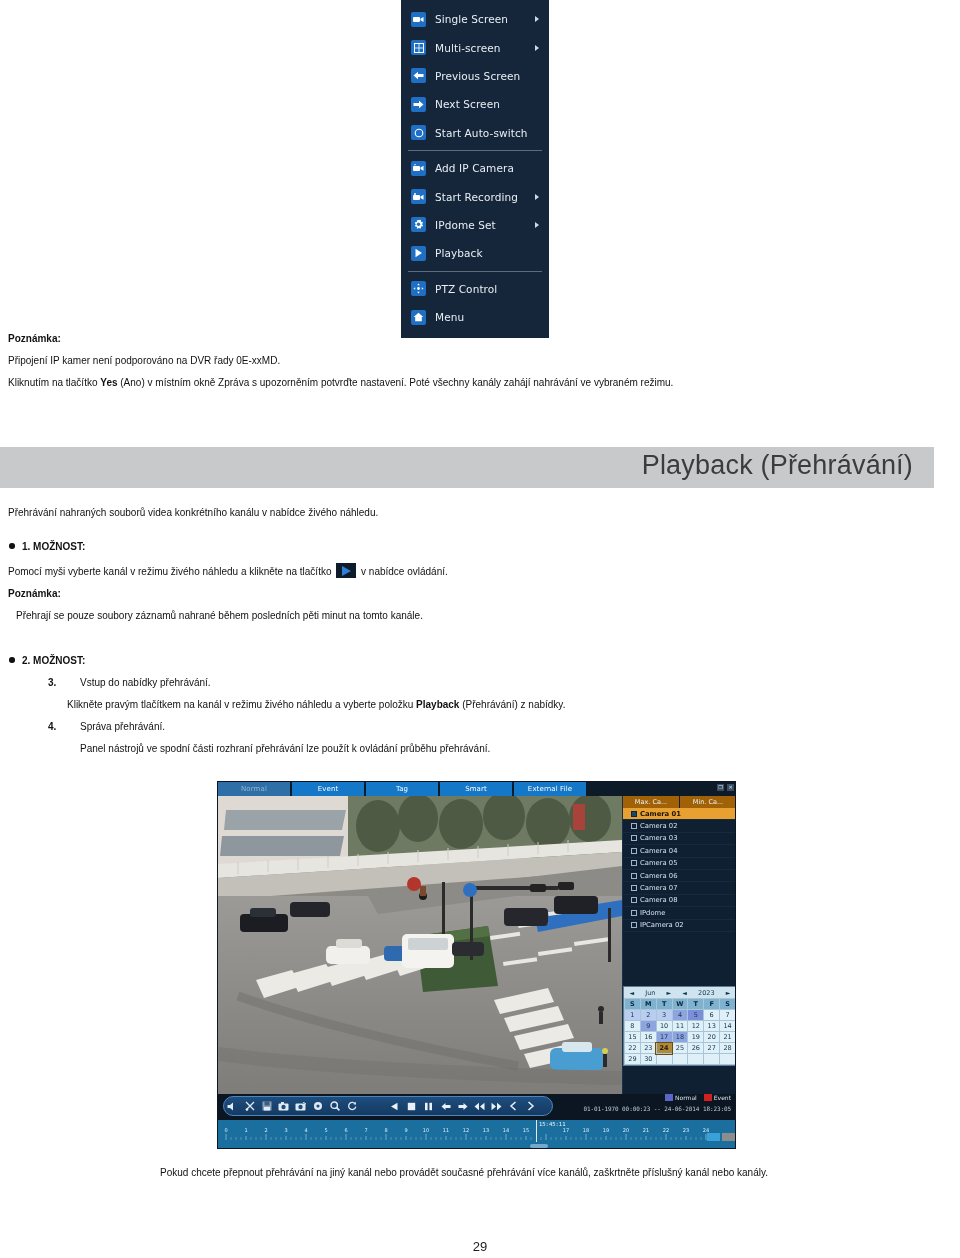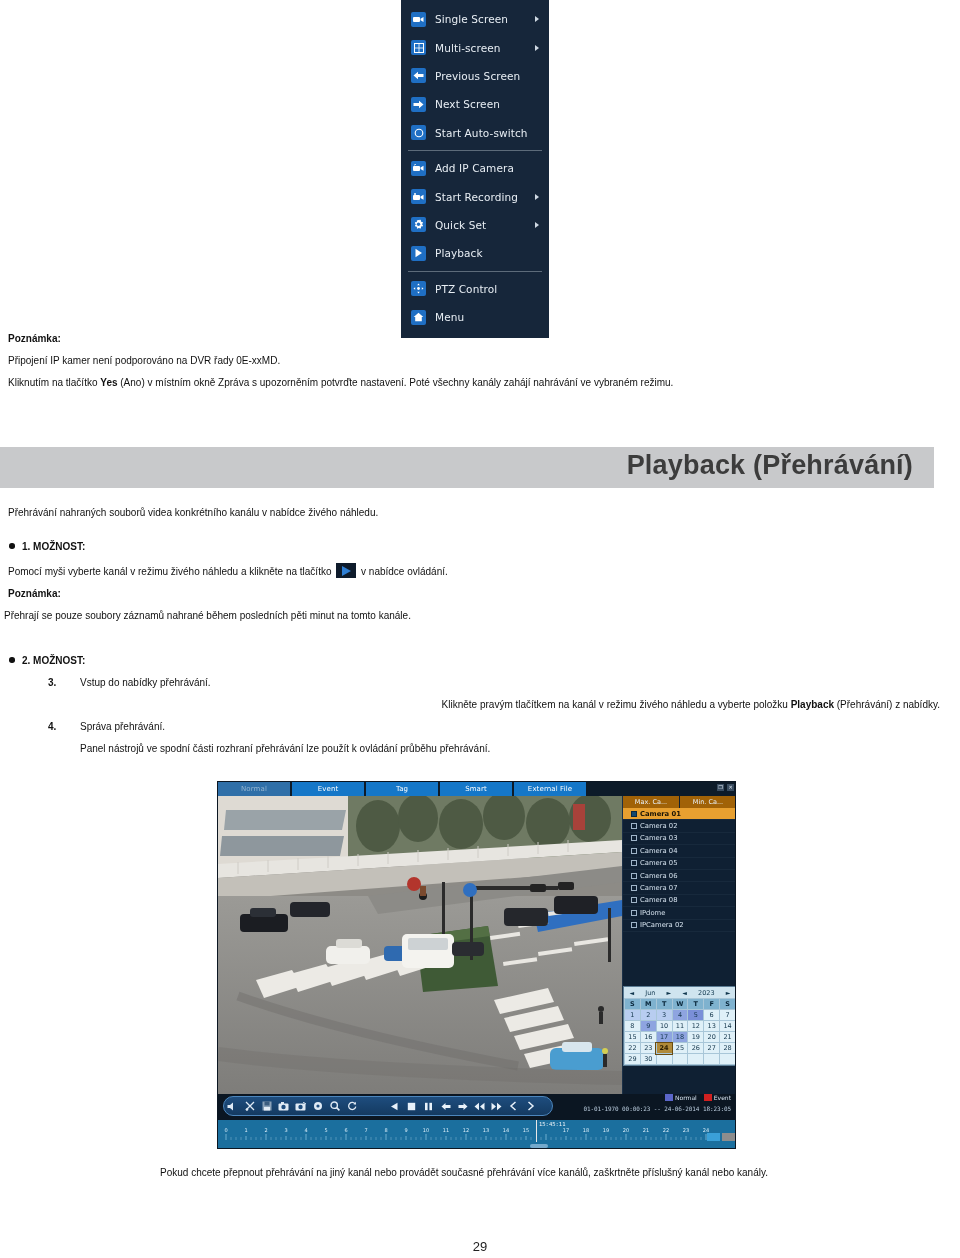--- a/index.html
+++ b/index.html
@@ -84,21 +84,21 @@
     width: 934px;
     height: 41px;
     background: #c8c9cb;
   }
   .title-band .t {
     position: absolute;
     right: 21px;
     top: 3px;
     font-size: 27px;
     color: #3c3c3c;
-    font-weight: bold;
+    font-weight: normal;
     letter-spacing: .2px;
     font-family: "Liberation Sans", sans-serif;
   }
 
   .bullet {
     position: absolute;
     width: 5.5px; height: 5.5px;
     background: #111;
     border-radius: 50%;
   }
@@ -402,21 +402,21 @@
     <span class="ctx-arrow"></span>
   </div>
 
   <div class="ctx-item">
     <span class="ctx-ico">
       <svg width="11" height="11" viewBox="0 0 11 11">
           <path d="M5.5 1 L6.4 1.2 L7 0.6 L8 1.4 L7.8 2.3 L8.6 3 L9.6 2.9 L10 4.1 L9.2 4.7 L9.2 5.6 L10 6.2 L9.6 7.4 L8.6 7.3 L7.9 8.1 L8.1 9 L7 9.7 L6.4 9 L5.5 9.1 L4.9 9.8 L3.8 9.2 L4 8.2 L3.3 7.5 L2.3 7.6 L1.9 6.4 L2.7 5.8 L2.7 4.9 L1.9 4.3 L2.3 3.1 L3.3 3.2 L4 2.4 L3.8 1.5 Z" fill="#fff"></path>
           <circle cx="5.5" cy="5.3" r="1.7" fill="#1f6fc4"></circle>
         </svg>
     </span>
-    <span class="ctx-label">Quick Set</span>
+    <span class="ctx-label">IPdome Set</span>
     <span class="ctx-arrow"></span>
   </div>
 
   <div class="ctx-item">
     <span class="ctx-ico">
       <svg width="9" height="10" viewBox="0 0 9 10">
           <path d="M1.5 0.8 L8 5 L1.5 9.2 Z" fill="#fff"></path>
         </svg>
     </span>
     <span class="ctx-label">Playback</span>
@@ -464,29 +464,29 @@
   <div class="para b" style="left:22px; top:536px;">1. MOŽNOST:</div>
 
   <div class="para" style="left:8px; top:561px; width:930px;">
     <span>Pomocí myši vyberte kanál v režimu živého náhledu a klikněte na tlačítko</span>
     <span class="inline-play"></span>
     <span>v nabídce ovládání.</span>
   </div>
 
   <div class="para note-head" style="left:8px; top:583px;">Poznámka:</div>
 
-  <div class="para" style="left:4px; top:605px; width:920px;">Přehrají se pouze soubory záznamů nahrané během posledních pěti minut na tomto kanále.</div>
+  <div class="para" style="left:16px; top:605px; width:920px;">Přehrají se pouze soubory záznamů nahrané během posledních pěti minut na tomto kanále.</div>
 
   <div class="bullet" style="left:9px; top:657px;"></div>
   <div class="para b" style="left:22px; top:650px;">2. MOŽNOST:</div>
 
   <div class="para b" style="left:48px; top:672px;">3.</div>
   <div class="para" style="left:80px; top:672px;">Vstup do nabídky přehrávání.</div>
 
-  <div class="para" style="left:80px; top:694px; width:860px;text-align:right;">
+  <div class="para" style="left:67px; top:694px; width:860px;">
     <span>Klikněte pravým tlačítkem na kanál v režimu živého náhledu a vyberte položku </span><span class="b">Playback</span><span> (Přehrávání) z nabídky.</span>
   </div>
 
   <div class="para b" style="left:48px; top:716px;">4.</div>
   <div class="para" style="left:80px; top:716px;">Správa přehrávání.</div>
 
   <div class="para" style="left:80px; top:738px; width:860px;">Panel nástrojů ve spodní části rozhraní přehrávání lze použít k ovládání průběhu přehrávání.</div>
 
   <div class="para" style="left:160px; top:1162px; width:790px;">Pokud chcete přepnout přehrávání na jiný kanál nebo provádět současné přehrávání více kanálů, zaškrtněte příslušný kanál nebo kanály.</div>
 

